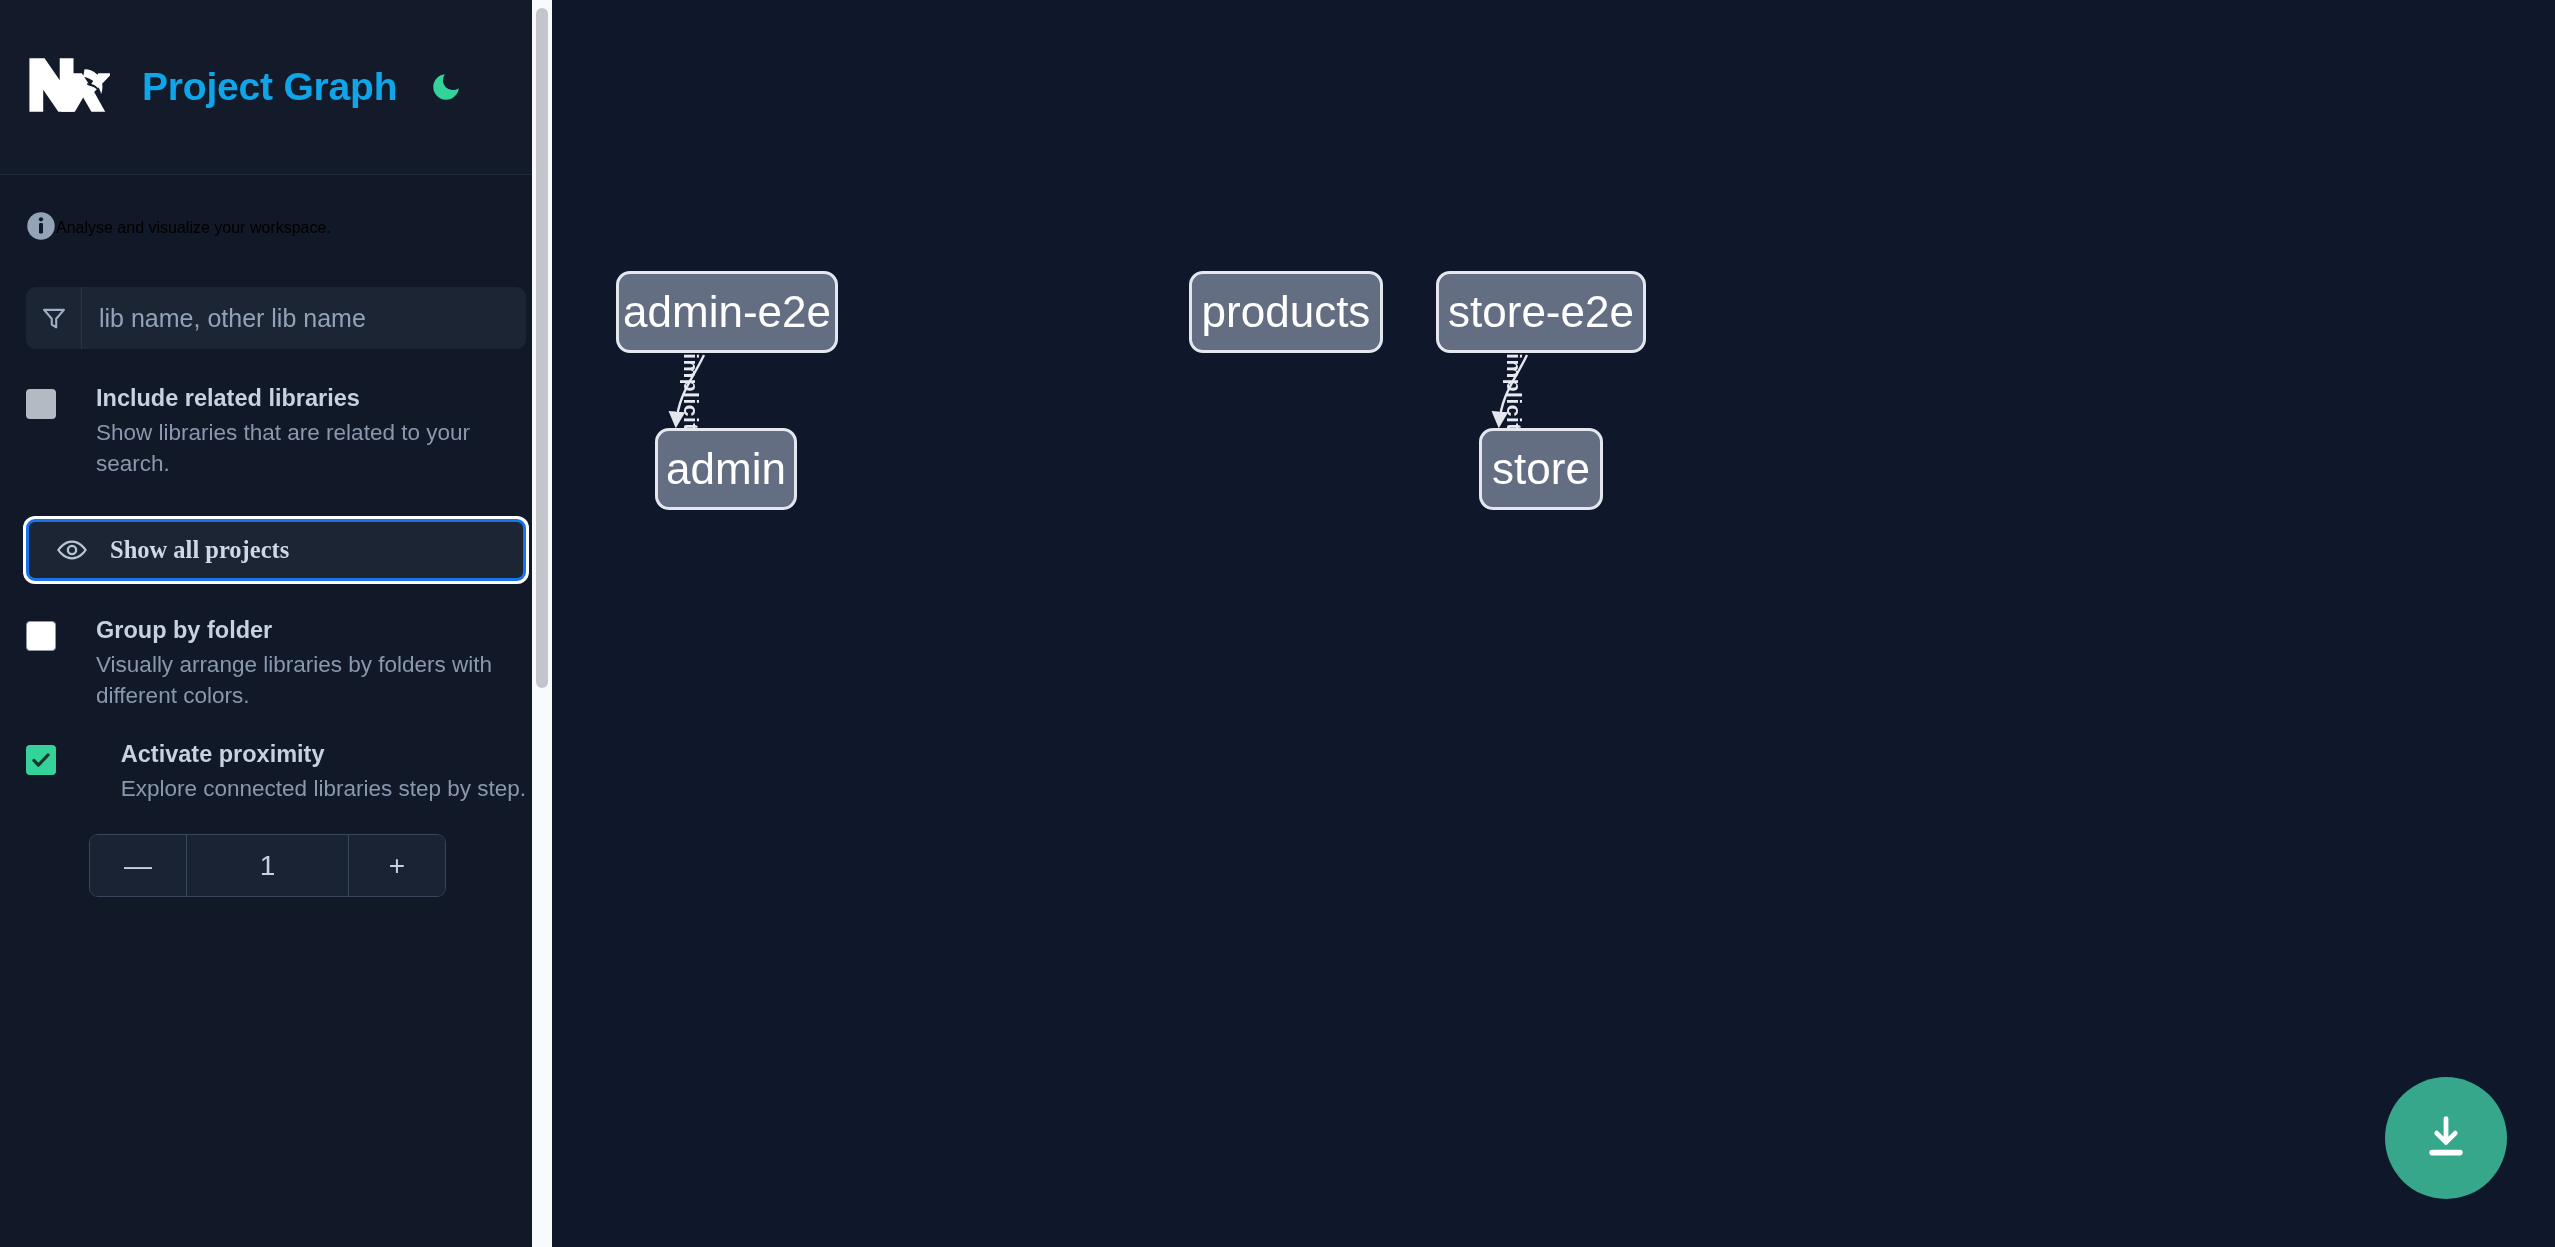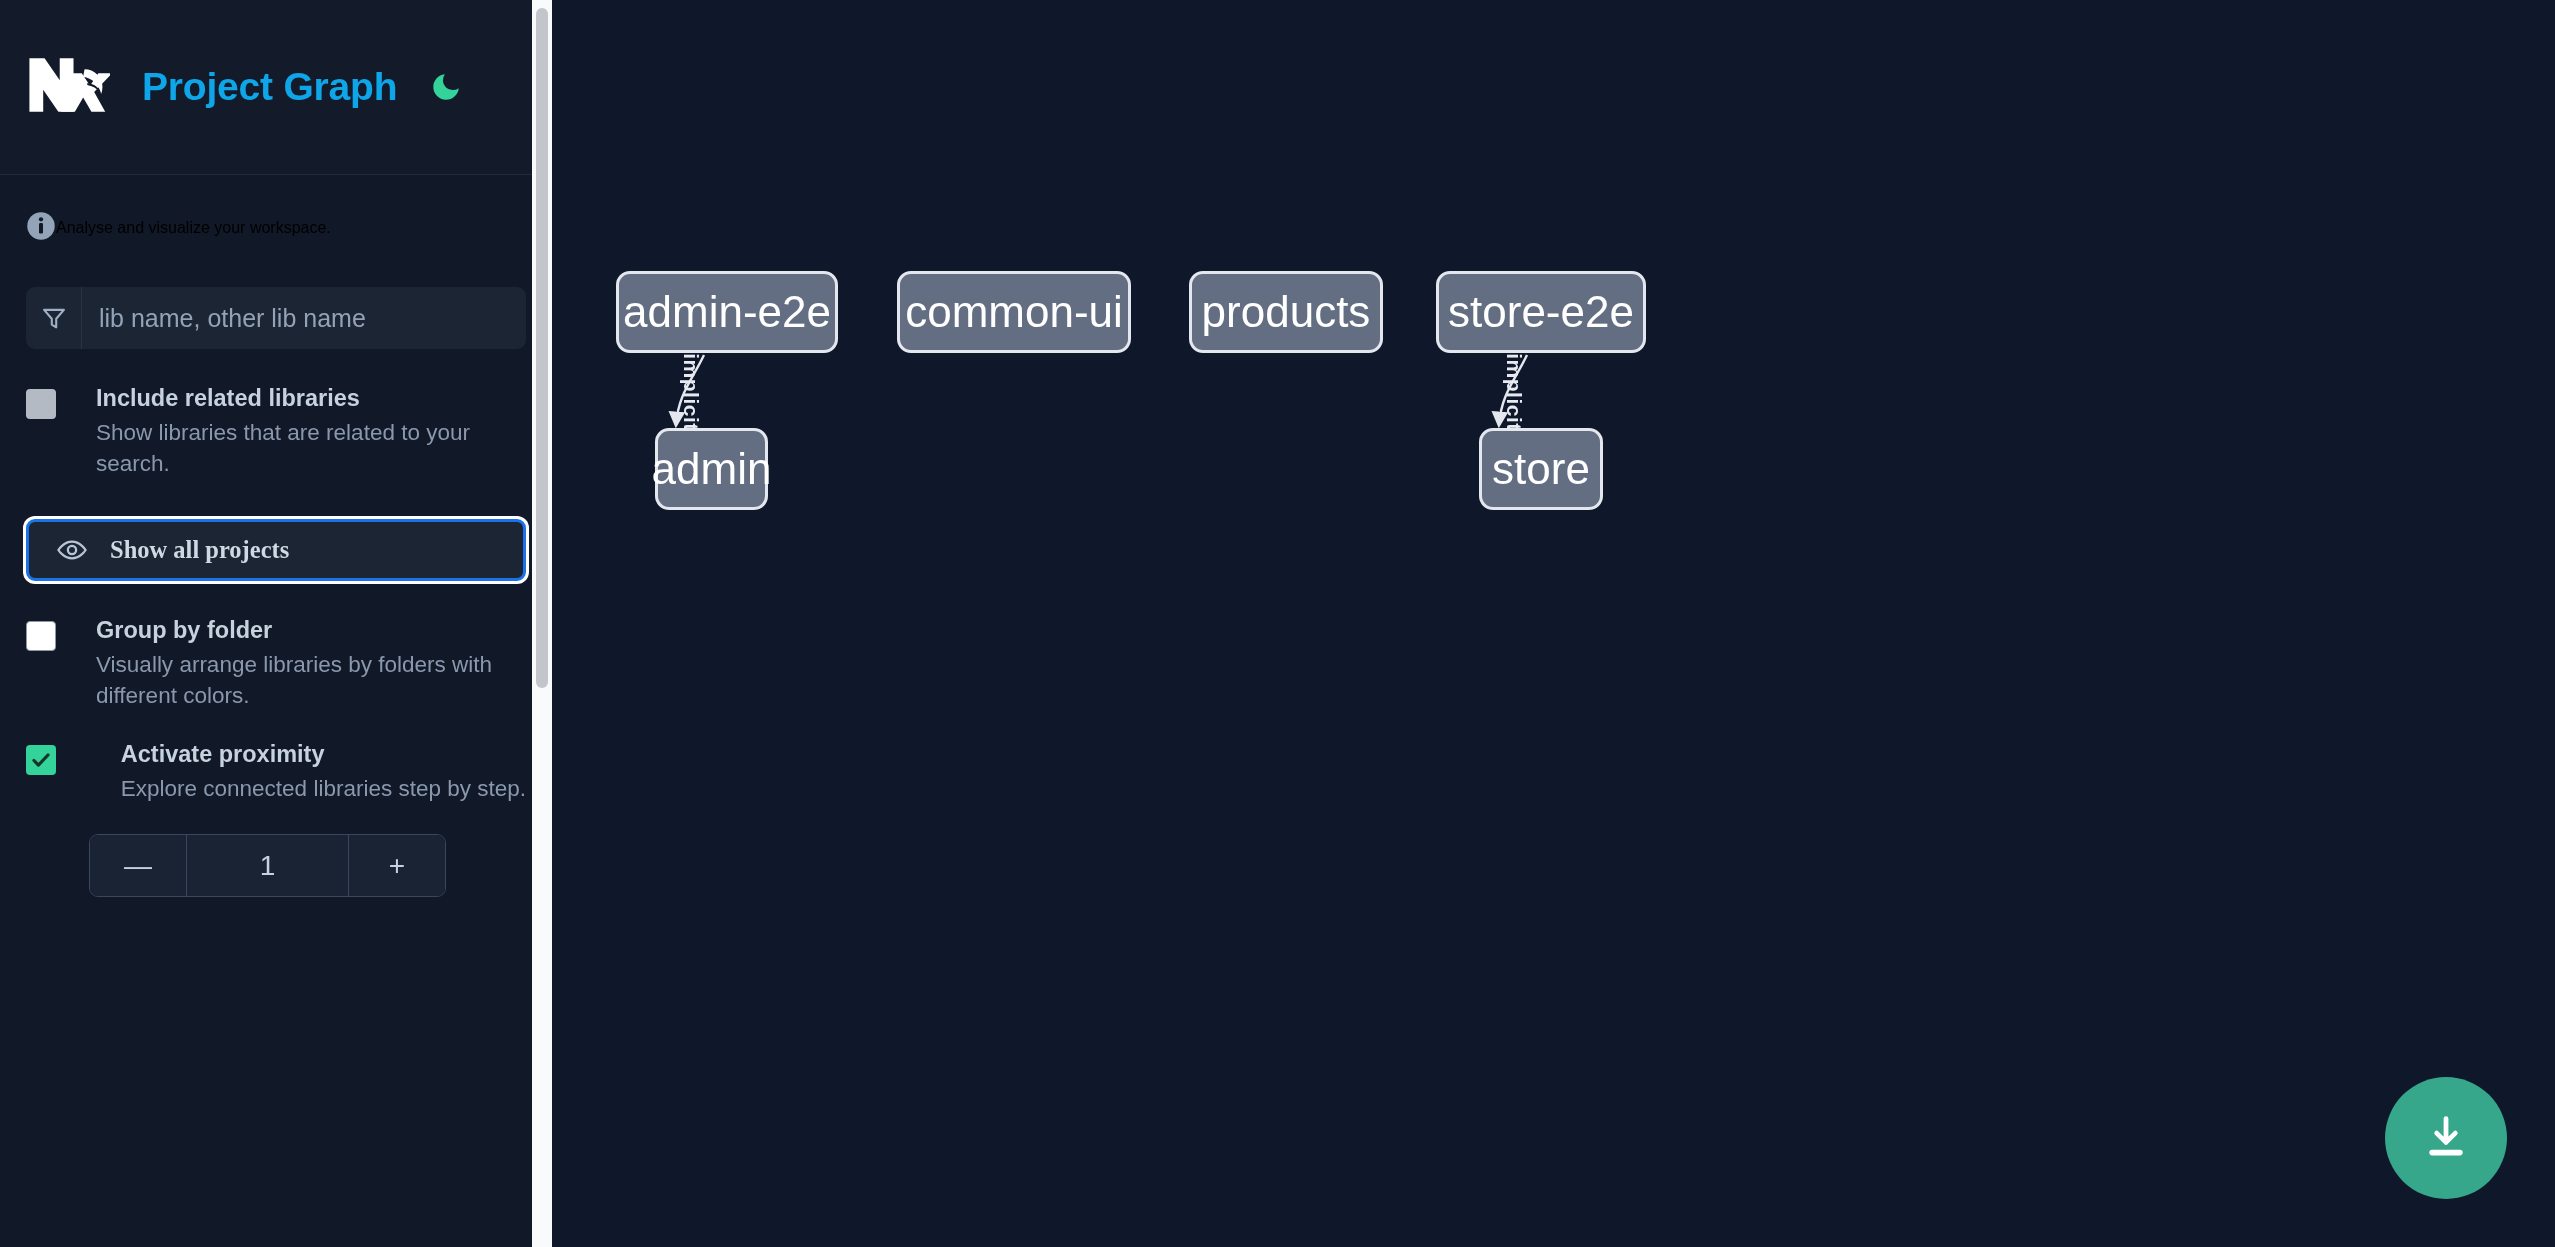--- a/index.html
+++ b/index.html
@@ -275,24 +275,23 @@
       <defs>
         <marker id="arrow" viewBox="0 0 10 10" refX="8" refY="5" markerWidth="7" markerHeight="7" orient="auto-start-reverse">
           <path d="M0 0 L10 5 L0 10 z" fill="#e4e8ee"></path>
         </marker>
       </defs>
       <path d="M152 355 C 140 380, 126 395, 124 425" fill="none" stroke="#e4e8ee" stroke-width="2.4" marker-end="url(#arrow)"></path>
       <path d="M975 355 C 963 380, 949 395, 947 425" fill="none" stroke="#e4e8ee" stroke-width="2.4" marker-end="url(#arrow)"></path>
     </svg>
 
     <div class="node" style="left:64px;  top:271px; width:222px; height:82px;">admin-e2e</div>
-    <div class="node" style="left:345px; top:271px; width:234px; height:82px;">common-ui</div>
     <div class="node" style="left:637px; top:271px; width:194px; height:82px;">products</div>
     <div class="node" style="left:884px; top:271px; width:210px; height:82px;">store-e2e</div>
-    <div class="node" style="left:103px; top:428px; width:113px; height:82px;">admin</div>
+    <div class="node" style="left:103px; top:428px; width:142px; height:82px;">admin</div>
     <div class="node" style="left:927px; top:428px; width:124px; height:82px;">store</div>
 
     <div class="edge-label" style="left:100px; top:380px;">implicit</div>
     <div class="edge-label" style="left:923px; top:380px;">implicit</div>
 
     <button class="fab">
       <span>
         <svg viewBox="0 0 24 24" xmlns="http://www.w3.org/2000/svg">
           <path fill="none" stroke="#ffffff" stroke-width="2.2" stroke-linecap="round" stroke-linejoin="round" d="M12 3.5v11m0 0l-4.3-4.3M12 14.5l4.3-4.3"></path>
           <line x1="5.6" y1="19.2" x2="18.4" y2="19.2" stroke="#ffffff" stroke-width="2.6" stroke-linecap="round"></line>

